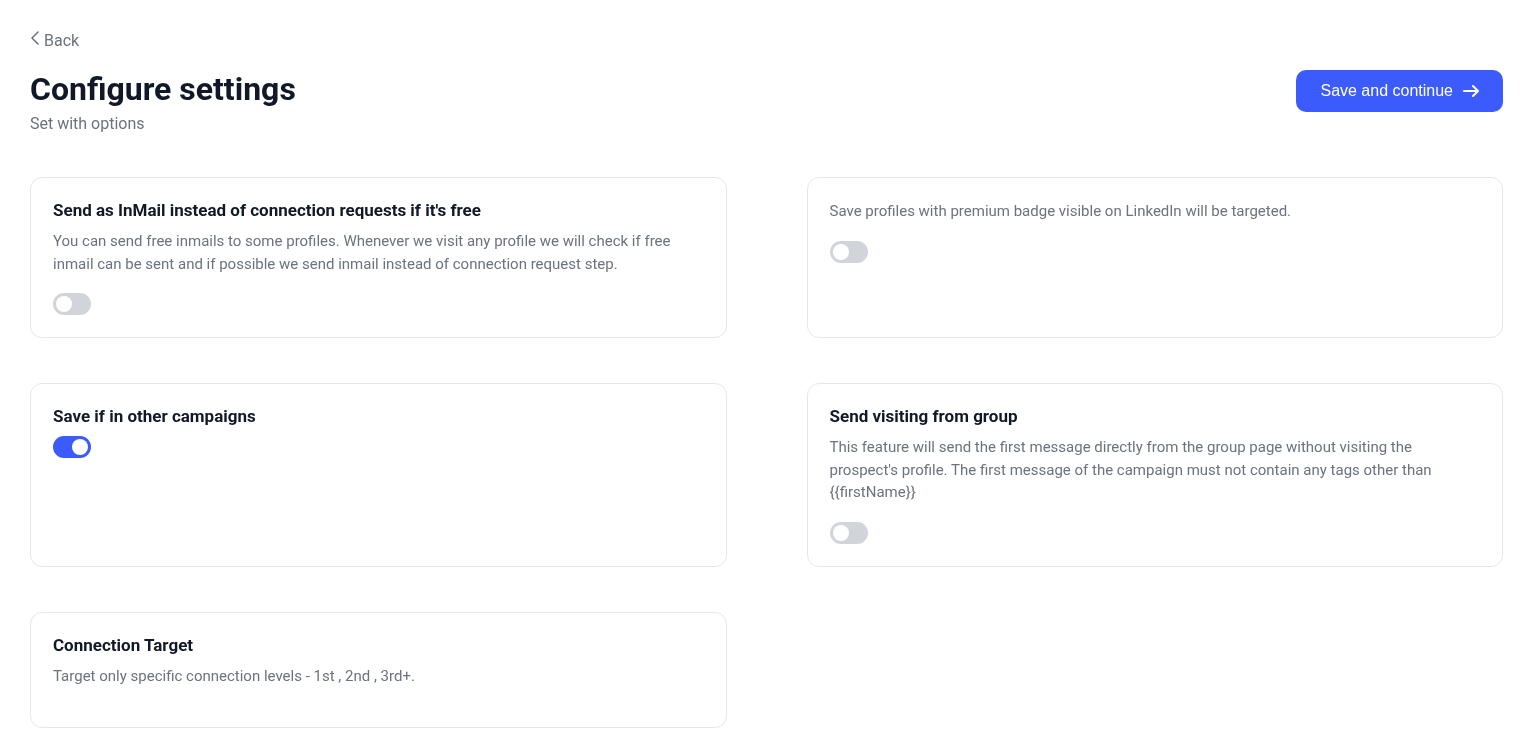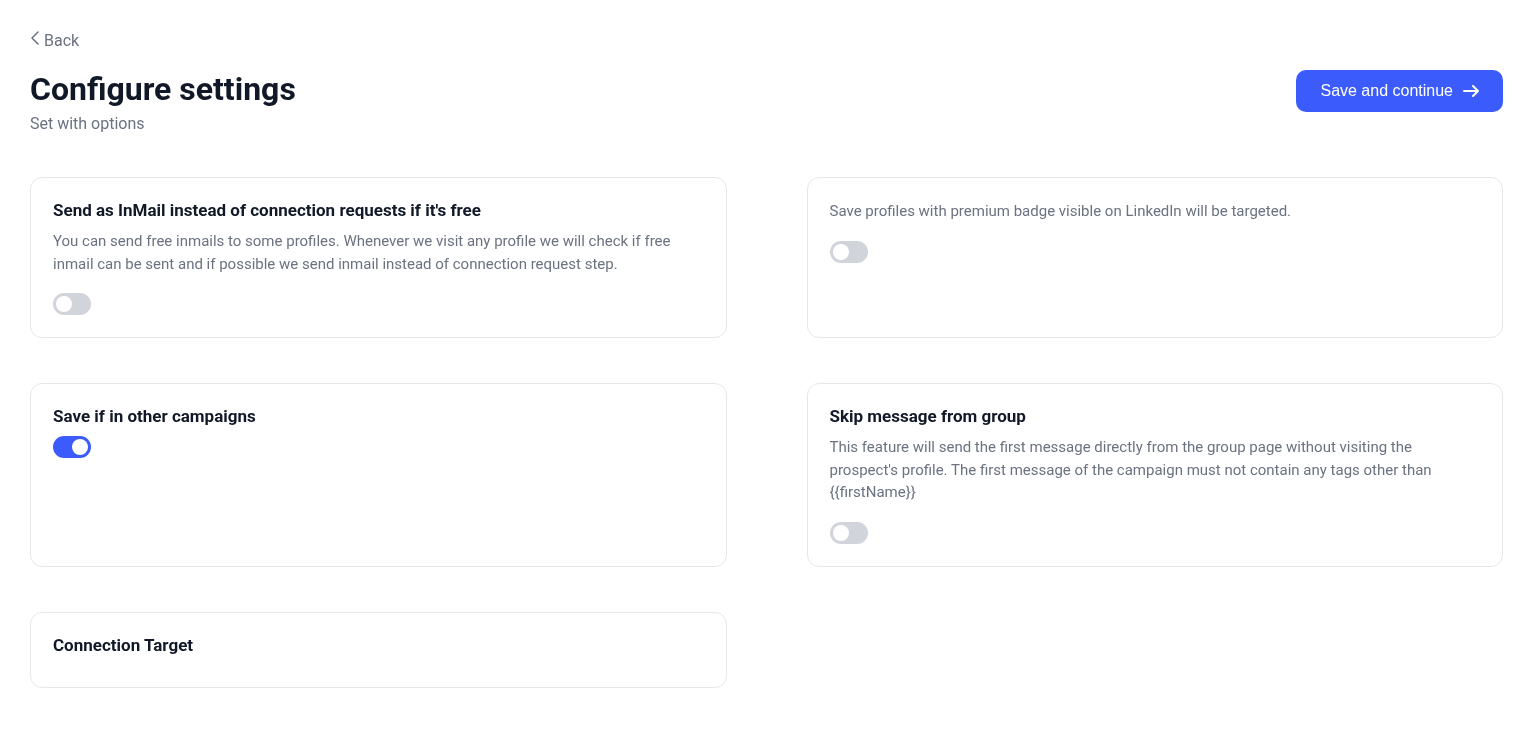--- a/index.html
+++ b/index.html
@@ -144,26 +144,27 @@
     <p>Save profiles with premium badge visible on LinkedIn will be targeted.</p>
     <div class="toggle"></div>
   </div>
 
   <div class="card">
     <h3>Save if in other campaigns</h3>
     <div class="toggle on"></div>
   </div>
 
   <div class="card">
-    <h3>Skip message from group</h3>
+    <h3>Send visiting from group</h3>
     <p>This feature will send the first message directly from the group page without visiting the prospect's profile. The first message of the campaign must not contain any tags other than {{firstName}}</p>
     <div class="toggle"></div>
   </div>
 
   <div class="card">
     <h3>Connection Target</h3>
+    <p>Target only specific connection levels - 1st , 2nd , 3rd+.</p>
 
   </div>
 
 </div>
 
 
 
 
 </body></html>

